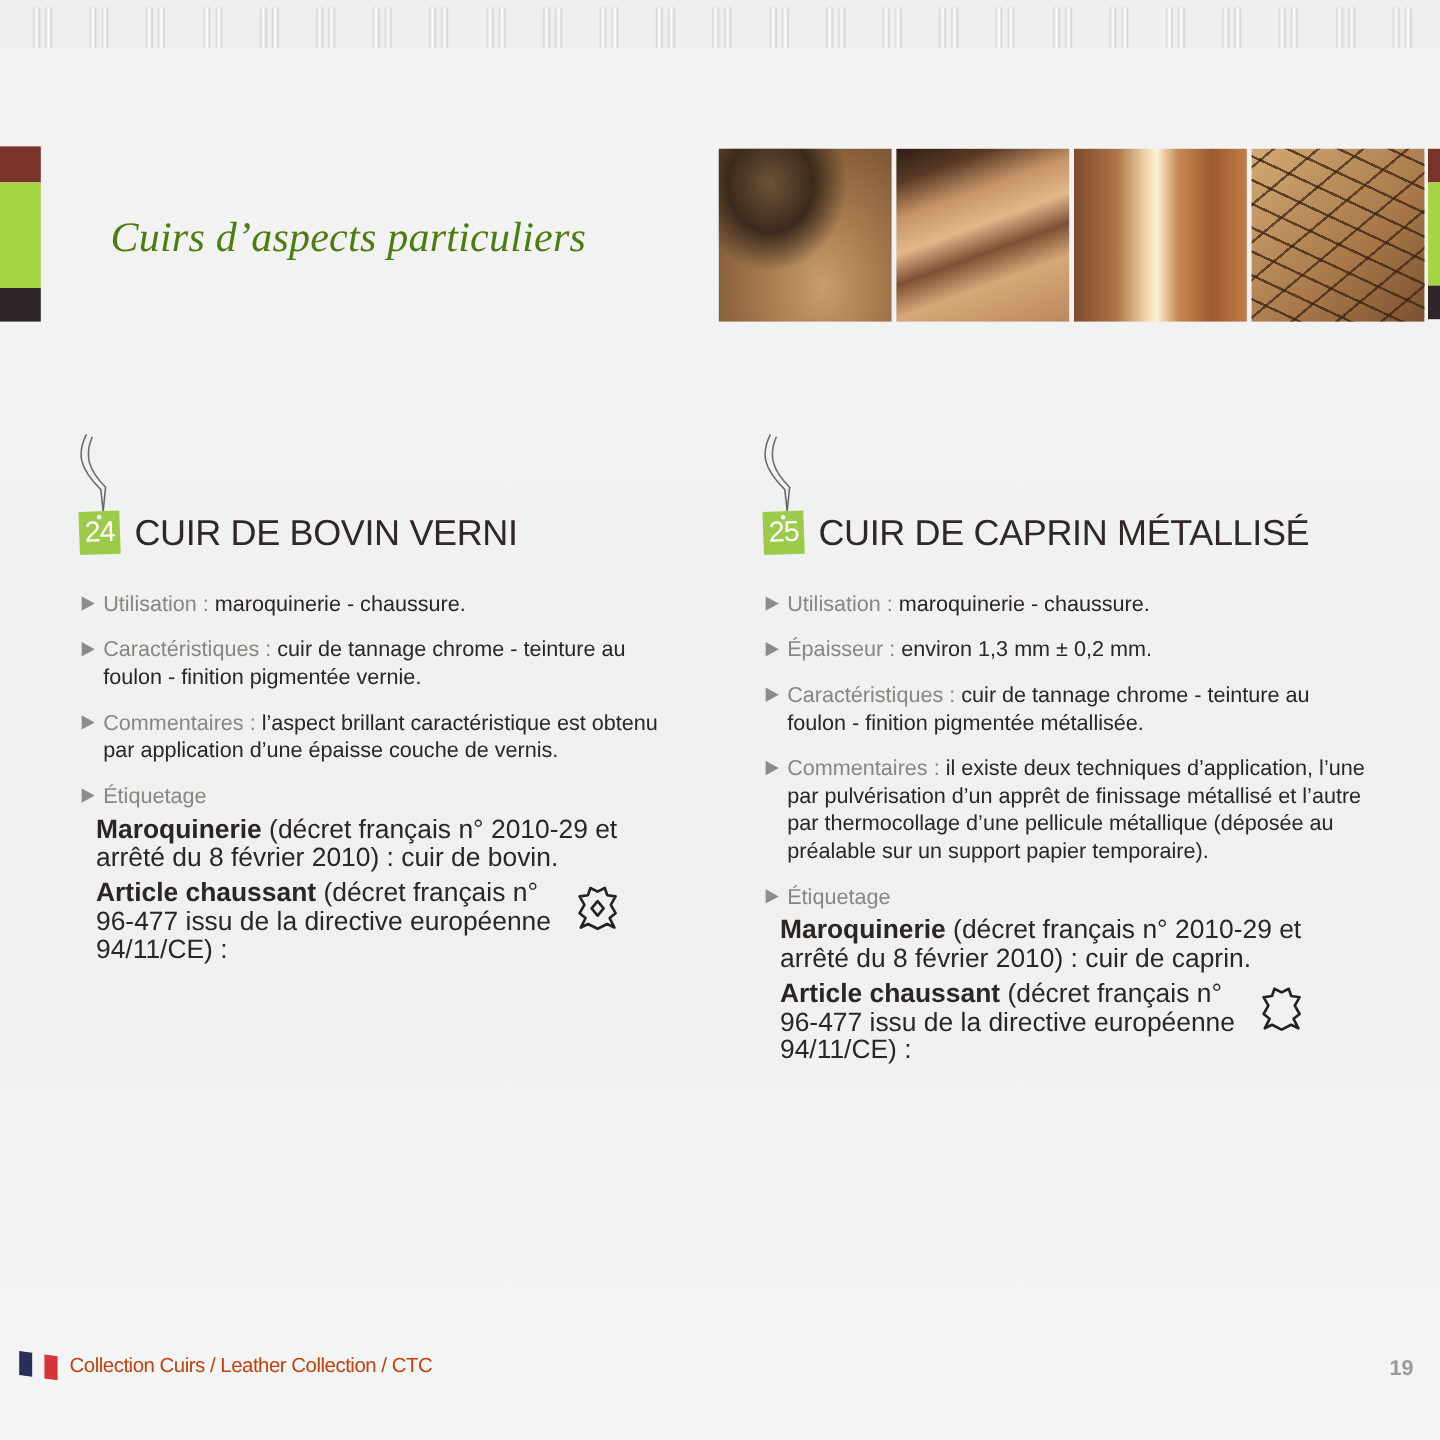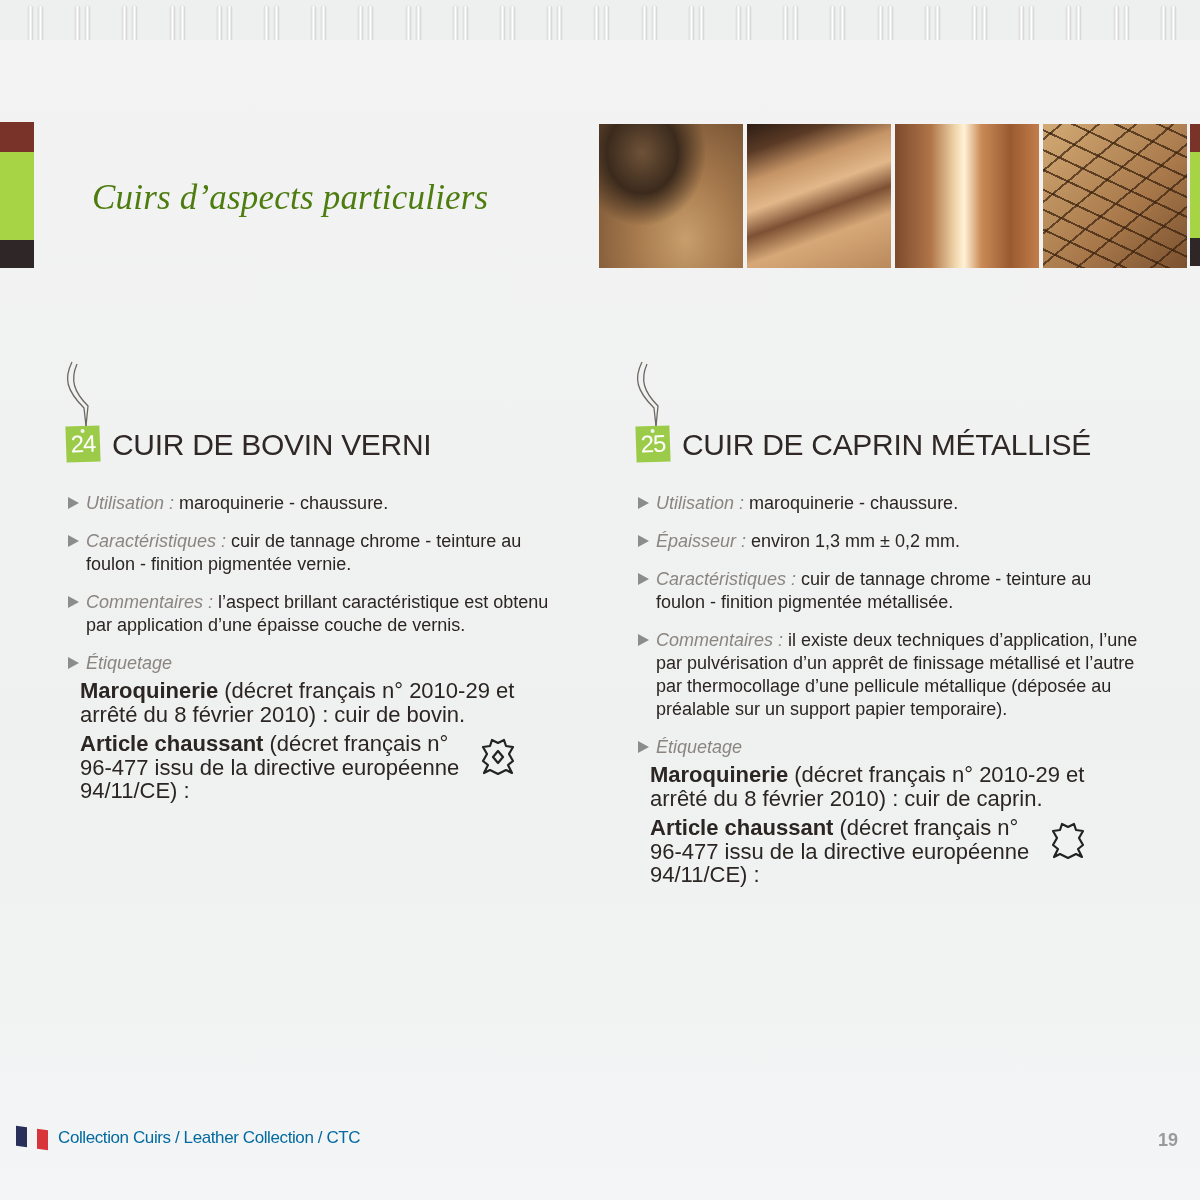--- a/index.html
+++ b/index.html
@@ -72,30 +72,30 @@
   .prod-title {
     position:absolute; left:50px; top:68px; white-space:nowrap;
     font-size:30px; color:#2f2826; letter-spacing:-0.3px;
   }
   .items { position:absolute; left:4px; top:132px; width:100%; }
   .item { position:relative; padding-left:20px; margin-bottom:15px; font-size:18px; line-height:23px; color:#2b2523; }
   .item .bullet {
     position:absolute; left:2px; top:5px; width:0; height:0;
     border-top:6px solid transparent; border-bottom:6px solid transparent; border-left:11px solid #8c8c8c;
   }
-  .item .lbl { font-style:italic; color:#8a8580;margin-top:48px; }
+  .item .lbl { color:#8a8580;margin-top:48px; }
   .label-block { margin-left:14px; margin-top:4px; font-size:22px; line-height:23.5px; position:relative; }
   .label-block b { font-weight:bold; color:#2b2523; }
   .label-block .para { margin-bottom:6px; }
   .leather-icon { position:absolute; width:36px; height:40px; }
 
   .footer { position:absolute; left:16px; top:1128px; display:flex; align-items:center; gap:10px; }
   .flag { width:32px; height:20px; display:flex; transform:skewY(8deg); border-radius:2px; }
   .flag span { flex:1; }
-  .footer-text { font-size:17px; color:#0369a1; letter-spacing:-0.4px; }
+  .footer-text { font-size:17px; color:#c2410c; letter-spacing:-0.4px; }
   .page-num { position:absolute; right:22px; top:1130px; font-size:18px; color:#9a9a9a; font-weight:bold; }
 </style>
 </head>
 <body>
 
 <div class="binding" id="binding">
     <div class="coil" style="left: 25px;">
       <div class="wire-a"></div>
       <div class="wire-b"></div>
       <div class="hole"></div>

